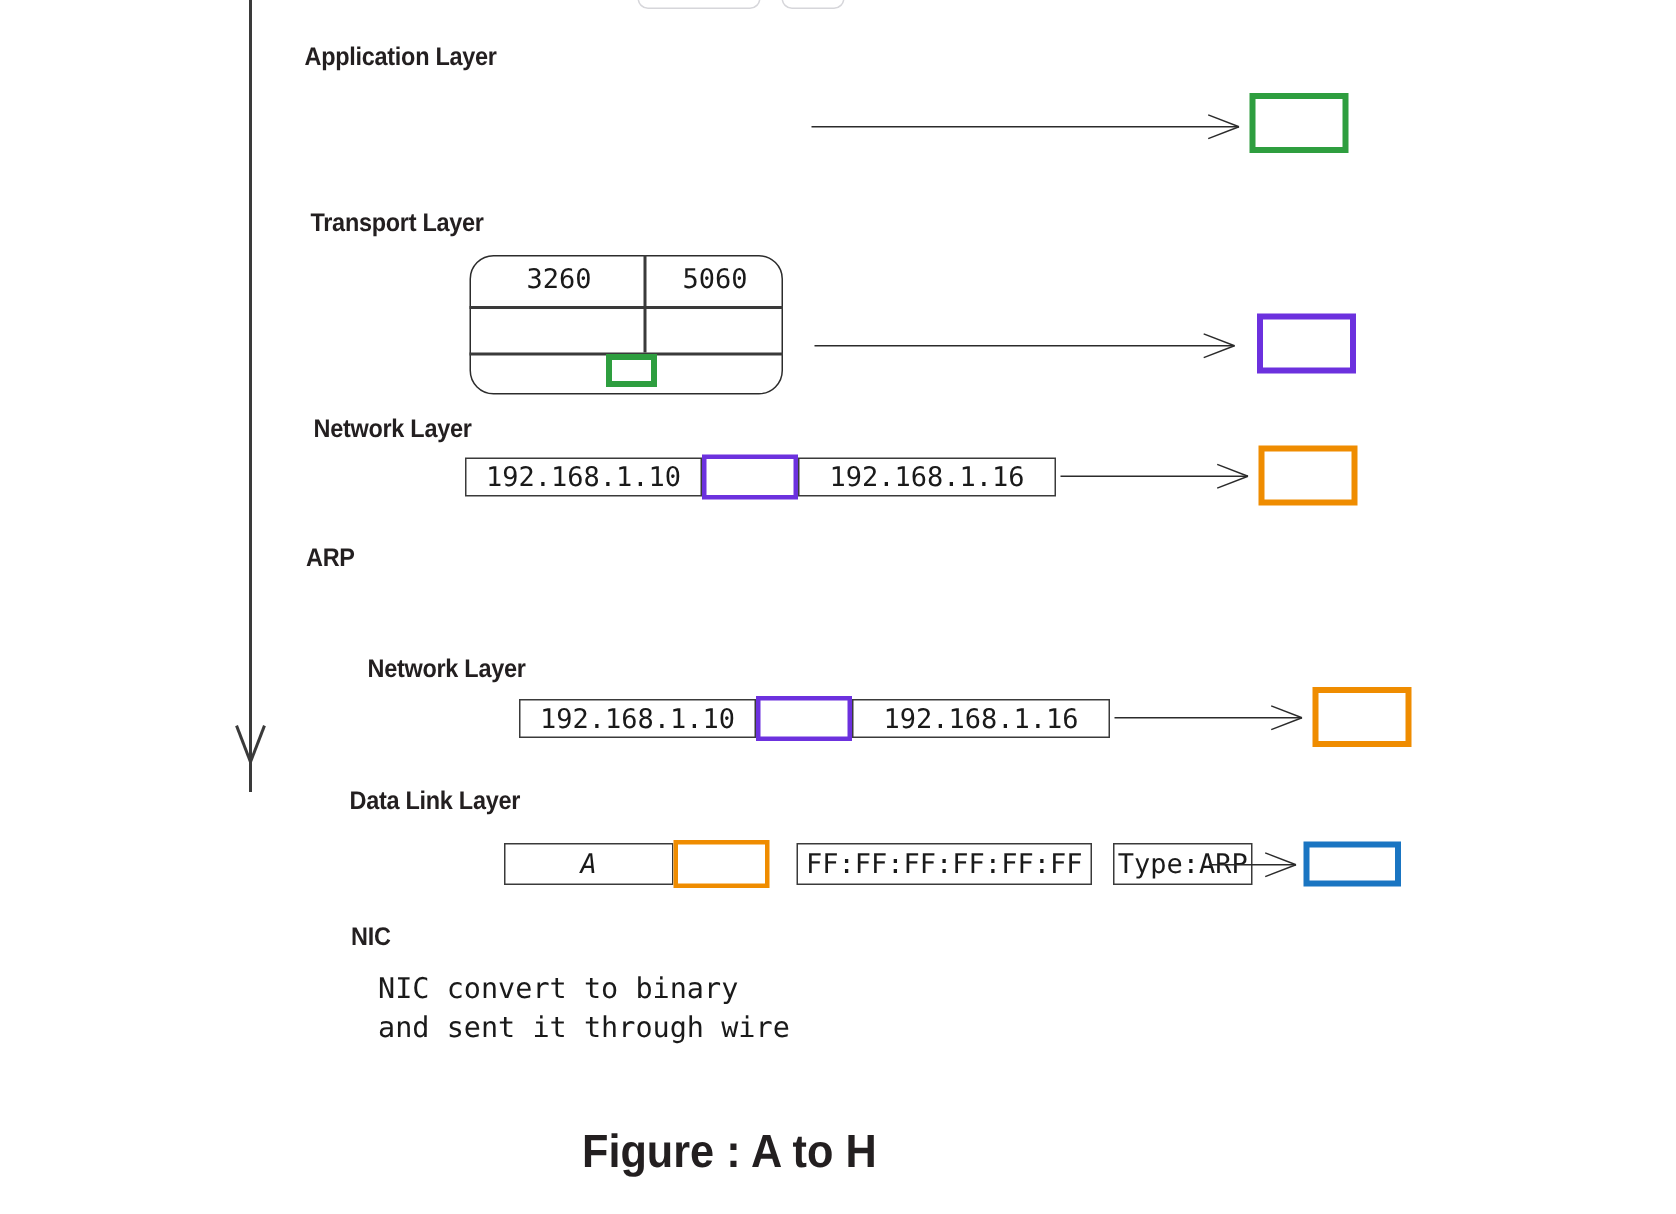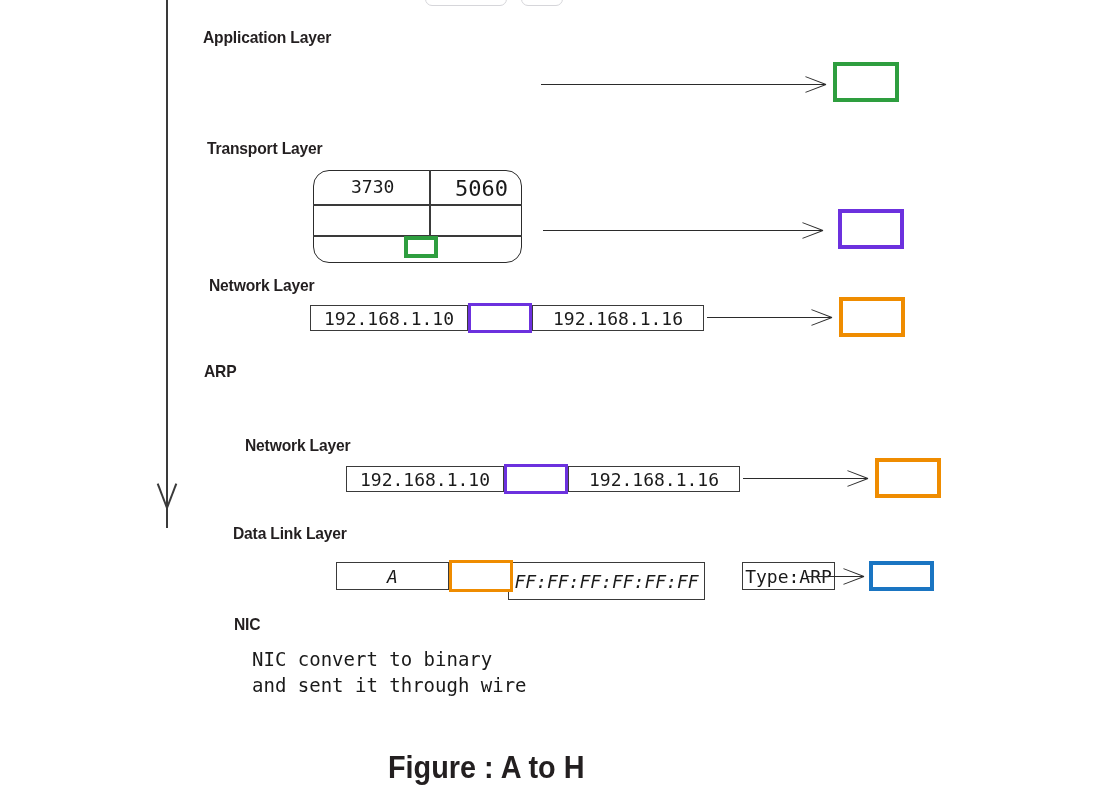--- a/index.html
+++ b/index.html
@@ -147,22 +147,22 @@
 
   <div class="layer-label" style="left:207px; top:139px;">Transport Layer</div>
 
   <div class="transport-frame" style="left:313px; top:170px; width:209px; height:93px;"></div>
 
   <div class="hline" style="left:313px; top:204px; width:209px; height:1.6px;"></div>
   <div class="hline" style="left:313px; top:235px; width:209px; height:1.6px;"></div>
 
   <div class="vline" style="left:429px; top:170px; width:1.6px; height:65px;"></div>
 
-  <div class="mono-text" style="left:351px; top:176px; font-size:18px;">3730</div>
-  <div class="mono-text" style="left:455px; top:176px; font-size:22px;">5060</div>
+  <div class="mono-text" style="left:351px; top:176px; font-size:18px;">3260</div>
+  <div class="mono-text" style="left:455px; top:176px; font-size:18px;">5060</div>
 
   <div class="color-box" style="left:404px; top:236px; width:34px; height:22px; border:4px solid #2e9e3f;"></div>
 
   <div class="arrow-line" style="left:543px; top:230px; width:280px;"></div>
   <div class="arrow-head" style="left:823px; top:230px;"></div>
 
   <div class="color-box" style="left:838px; top:209px; width:66px; height:40px; border:4.5px solid #6c31de;"></div>
 
   <div class="layer-label" style="left:209px; top:276px;">Network Layer</div>
 
@@ -185,21 +185,21 @@
 
   <div class="arrow-line" style="left:743px; top:478px; width:125px;"></div>
   <div class="arrow-head" style="left:868px; top:478px;"></div>
 
   <div class="color-box" style="left:875px; top:458px; width:66px; height:40px; border:4.5px solid #ef8c00;"></div>
 
   <div class="layer-label" style="left:233px; top:524px;">Data Link Layer</div>
 
   <div class="cell" style="left:336px; top:562px; width:113px; height:28px; font-style:italic;">A</div>
   <div class="cell accent-orange" style="left:449px; top:560px; width:64px; height:32px;"></div>
-  <div class="cell" style="left:508px; top:562px; width:197px; height:38px;font-style:italic;">FF:FF:FF:FF:FF:FF</div>
+  <div class="cell" style="left:531px; top:562px; width:197px; height:28px;">FF:FF:FF:FF:FF:FF</div>
   <div class="cell" style="left:742px; top:562px; width:93px; height:28px;">Type:ARP</div>
 
   <div class="arrow-line" style="left:806px; top:576px; width:58px;"></div>
   <div class="arrow-head" style="left:864px; top:576px;"></div>
 
   <div class="color-box" style="left:869px; top:561px; width:65px; height:30px; border:4.5px solid #1a75c2;"></div>
 
   <div class="layer-label" style="left:234px; top:615px;">NIC</div>
 
   <div class="mono-text" style="left:252px; top:648px;">NIC convert to binary</div>

